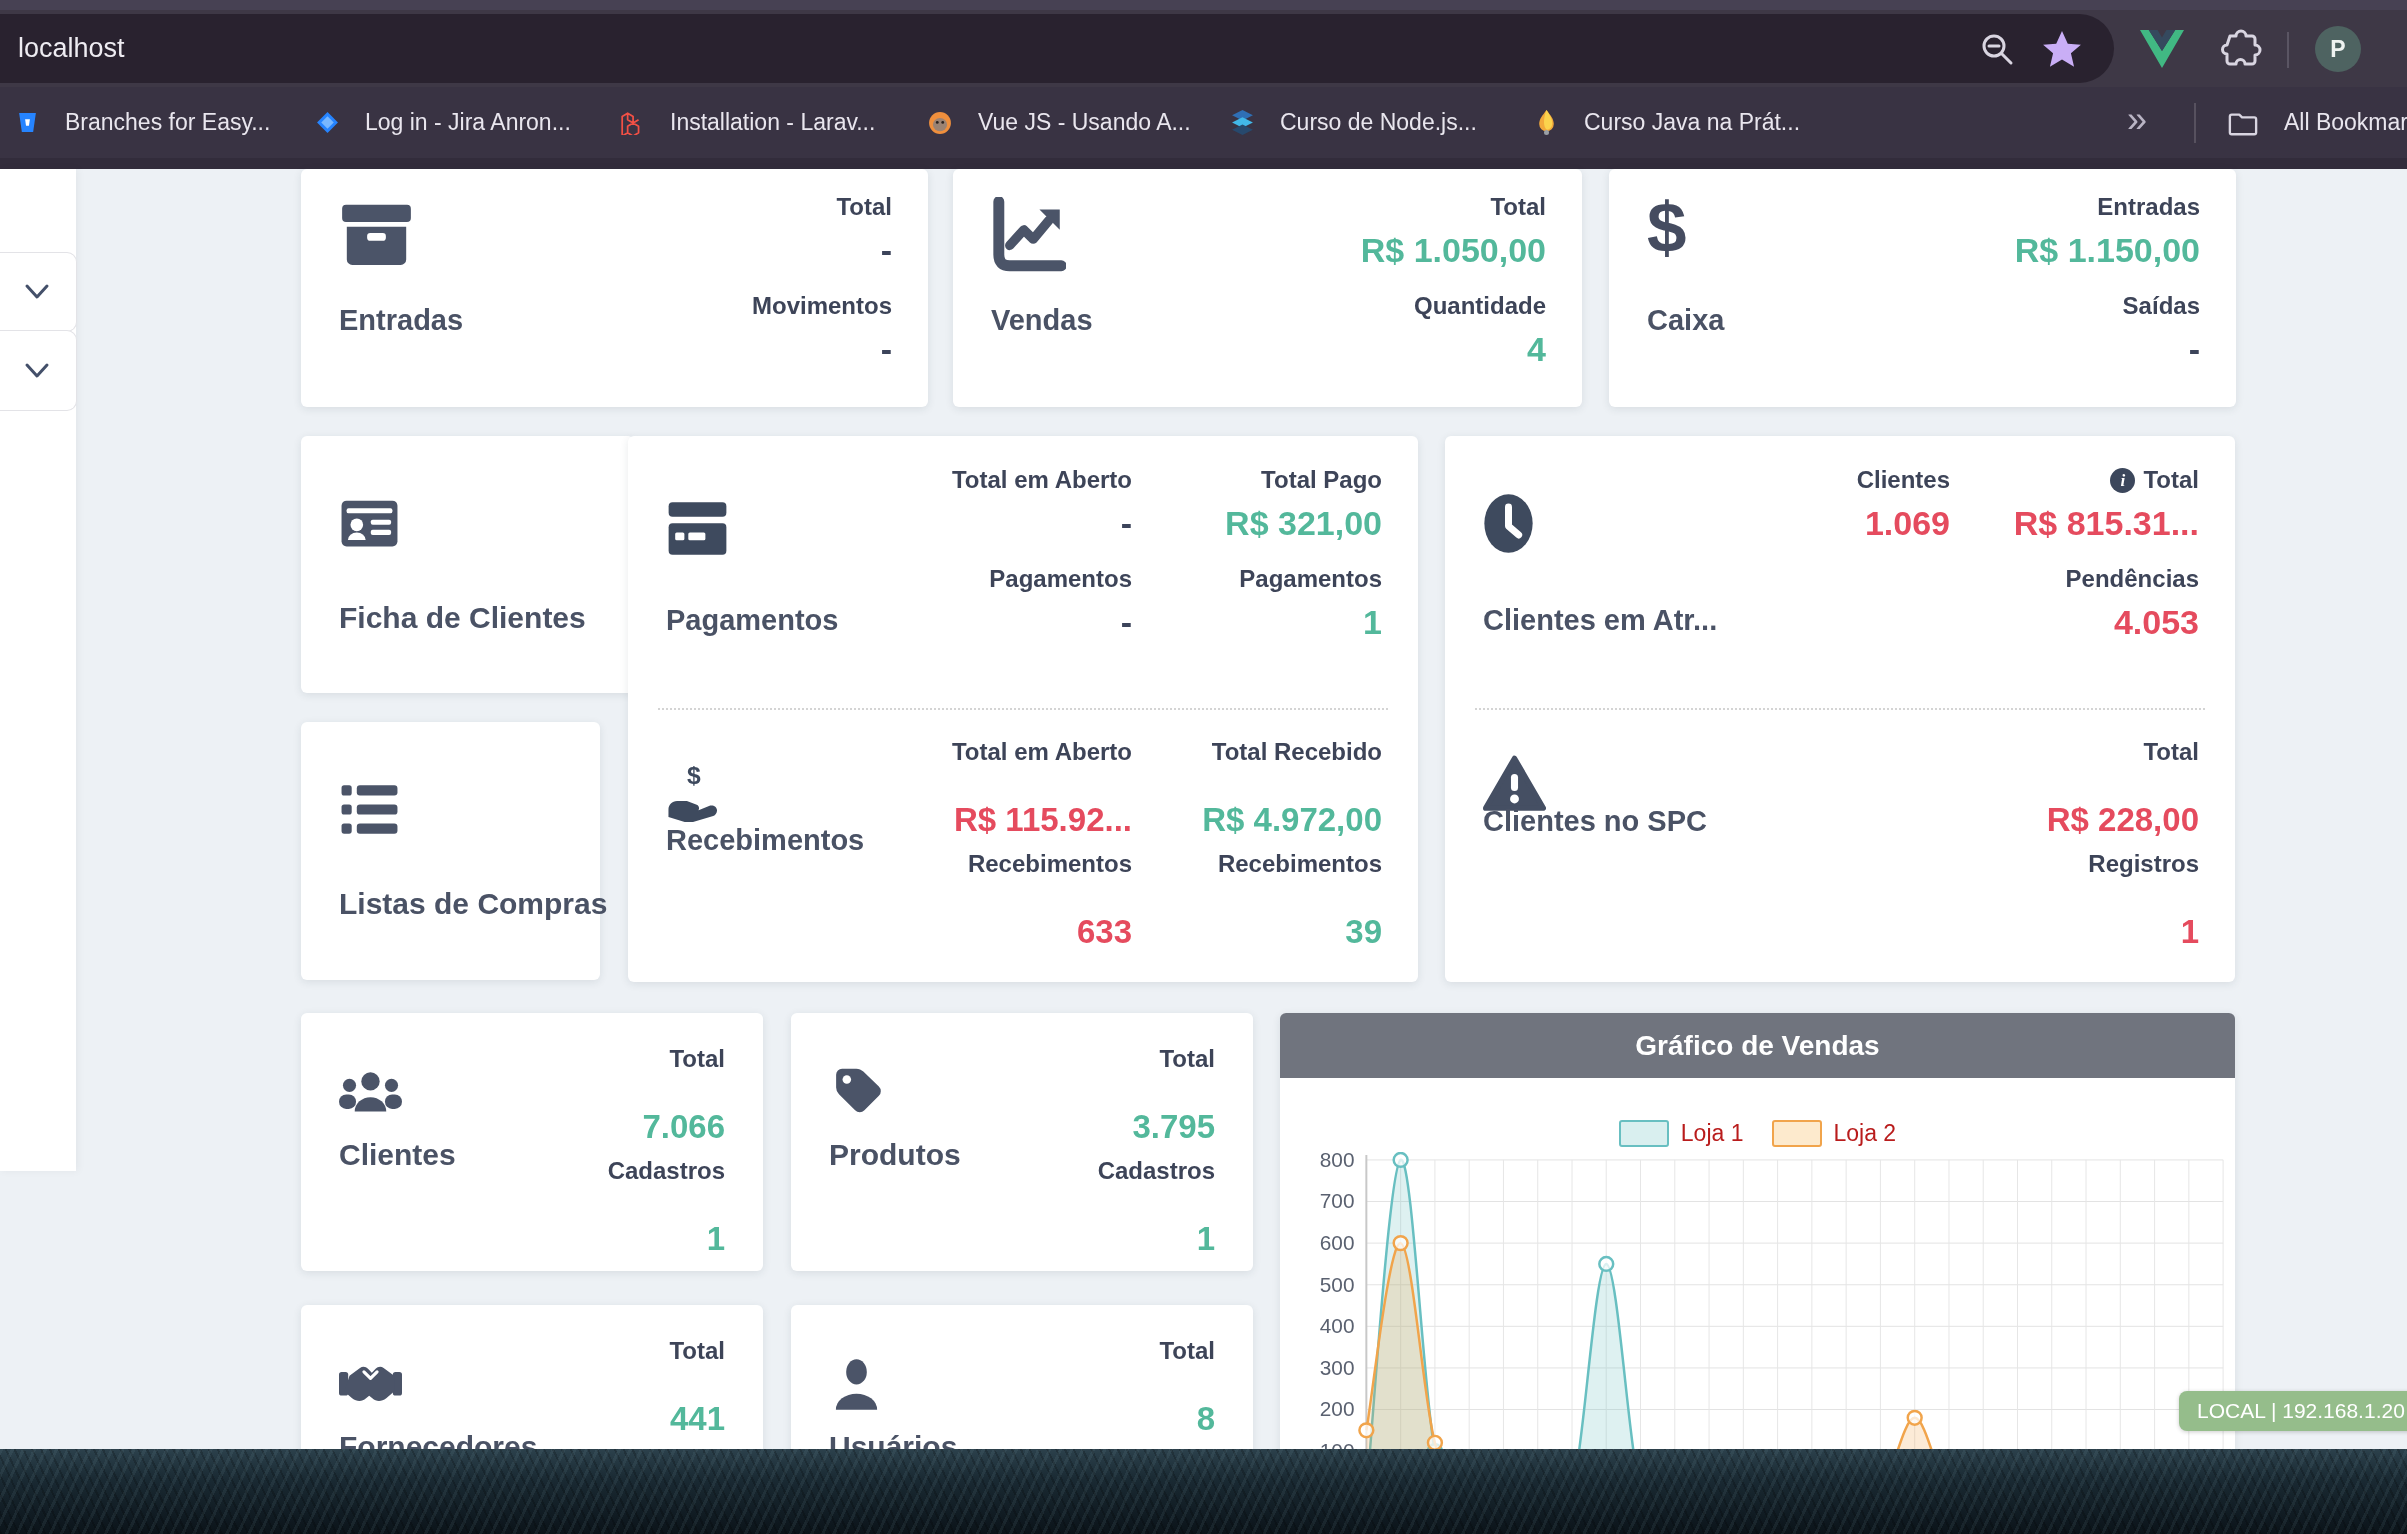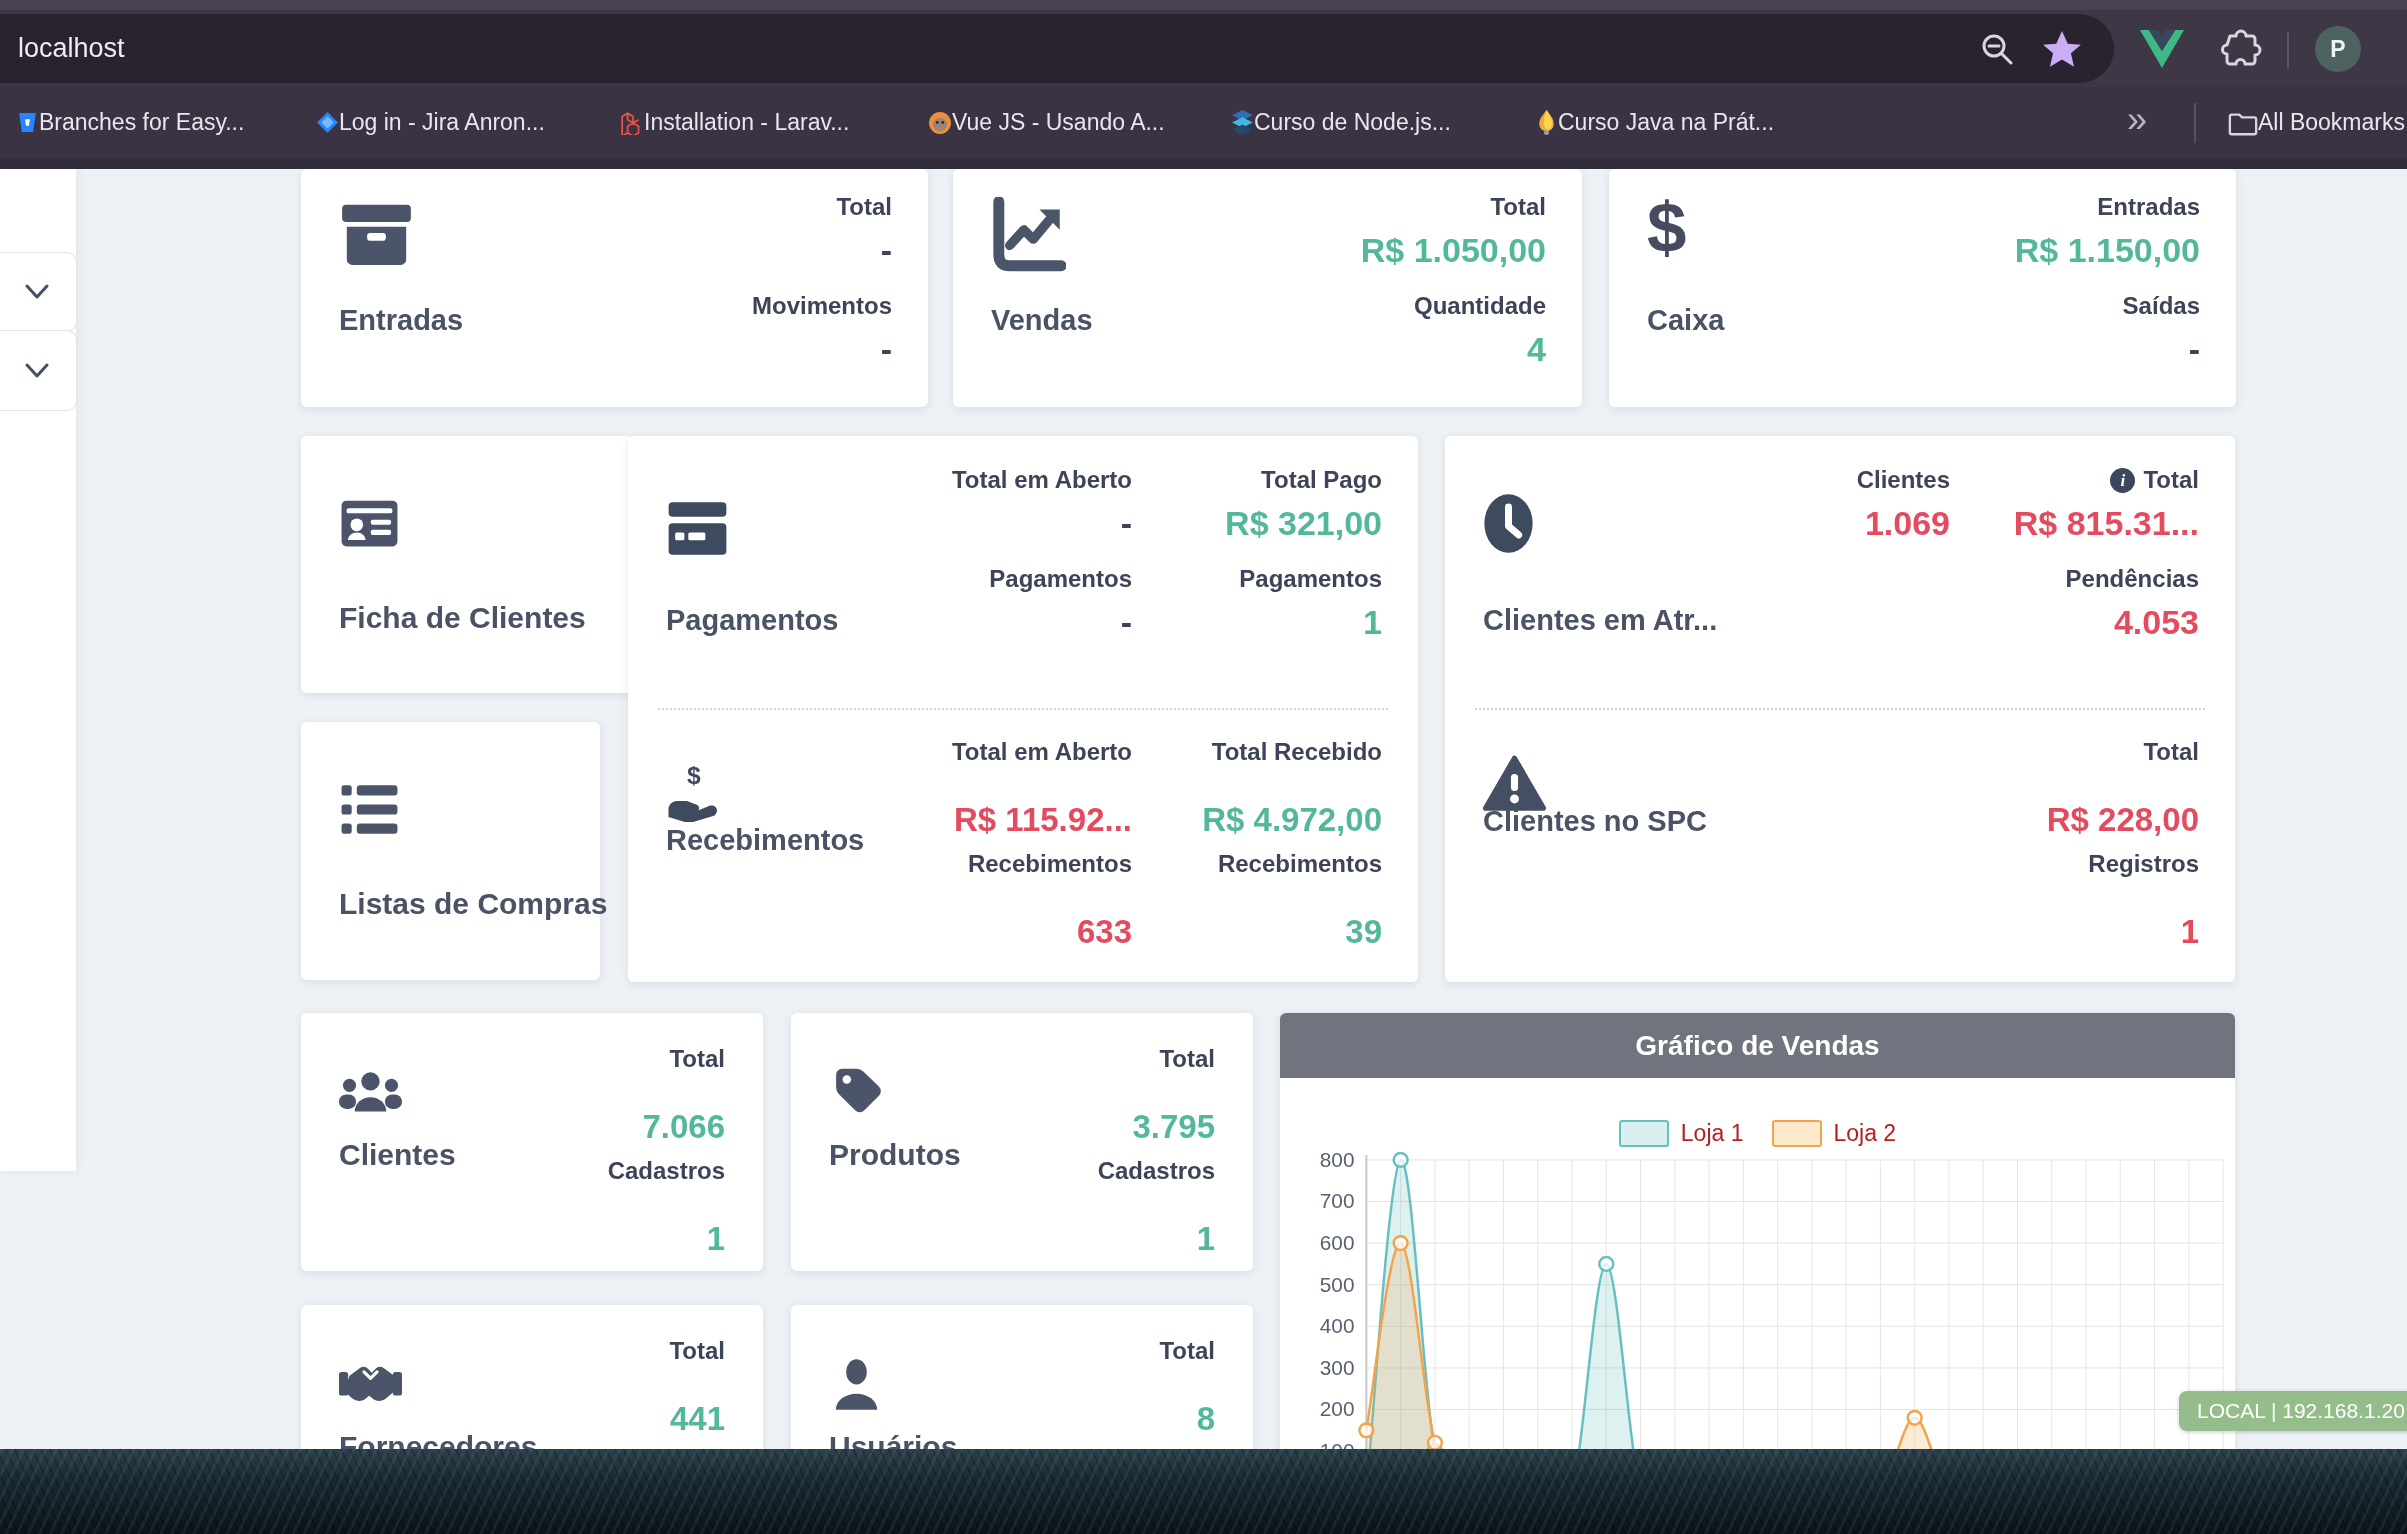--- a/index.html
+++ b/index.html
@@ -12,21 +12,21 @@
   .url-pill{position:absolute;left:0;top:4px;width:2114px;height:69px;background:#29222f;
     border-radius:0 35px 35px 0;}
   .url-text{position:absolute;left:18px;top:0;height:80px;line-height:69px;
     font-size:27px;color:#eeecf2;}
   .tb-icon{position:absolute;top:16px;}
   .avatar{position:absolute;left:2315px;top:16px;width:46px;height:46px;border-radius:50%;
     background:#4e6361;color:#eef2f0;font-size:23px;font-weight:700;text-align:center;line-height:46px;}
   .tb-divider{position:absolute;left:2287px;top:22px;width:2px;height:36px;background:#5a5563;}
 
   .bookmarks-bar{position:absolute;left:0;top:87px;width:2408px;height:71px;background:#393343;}
-  .bm-item{position:absolute;top:0;height:71px;display:flex;align-items:center;gap:0;}
+  .bm-item{position:absolute;top:0;height:71px;display:flex;align-items:center;gap:26px;}
   .bm-label{font-size:23px;color:#e9e6ee;white-space:nowrap;}
   .bm-overflow{position:absolute;left:2127px;top:0;height:71px;line-height:65px;font-size:36px;color:#b9b4c4;}
   .bm-divider{position:absolute;left:2194px;top:16px;width:2px;height:40px;background:#57515f;}
   .chrome-bottom-strip{position:absolute;left:0;top:158px;width:2408px;height:11px;background:#322c3b;}
 
   
   .sidebar-strip{position:absolute;left:0;top:169px;width:76px;height:1002px;background:#fff;
     box-shadow:2px 0 8px rgba(0,0,0,.05);}
   .side-box{position:absolute;left:-2px;width:78px;background:#fff;border:1px solid #e3e3e7;
     border-left:none;border-radius:0 10px 10px 0;display:flex;align-items:center;justify-content:center;}

